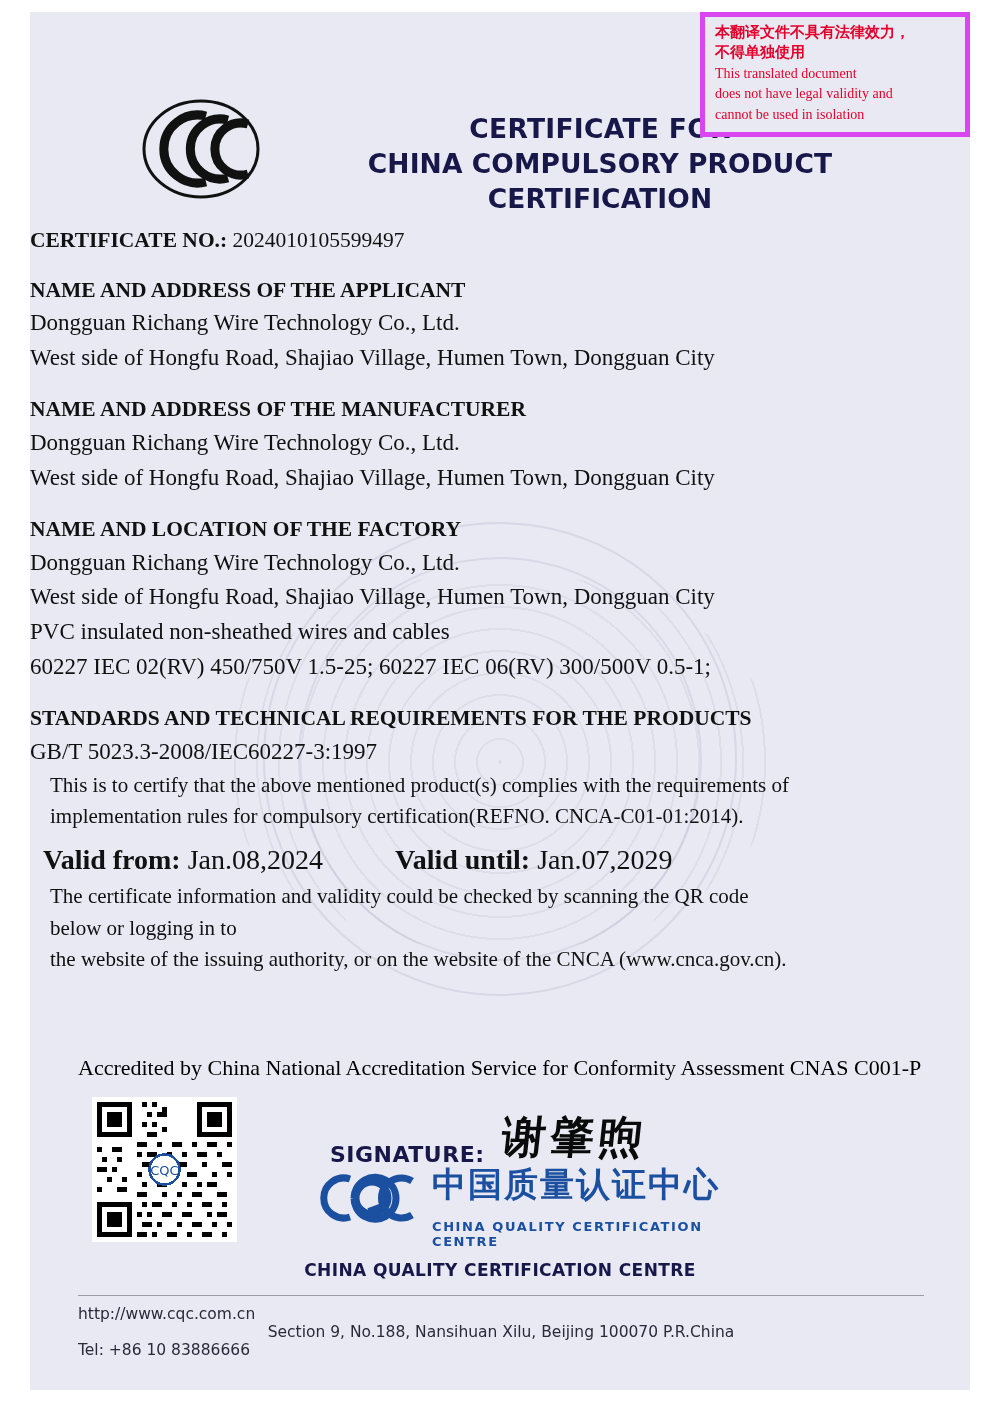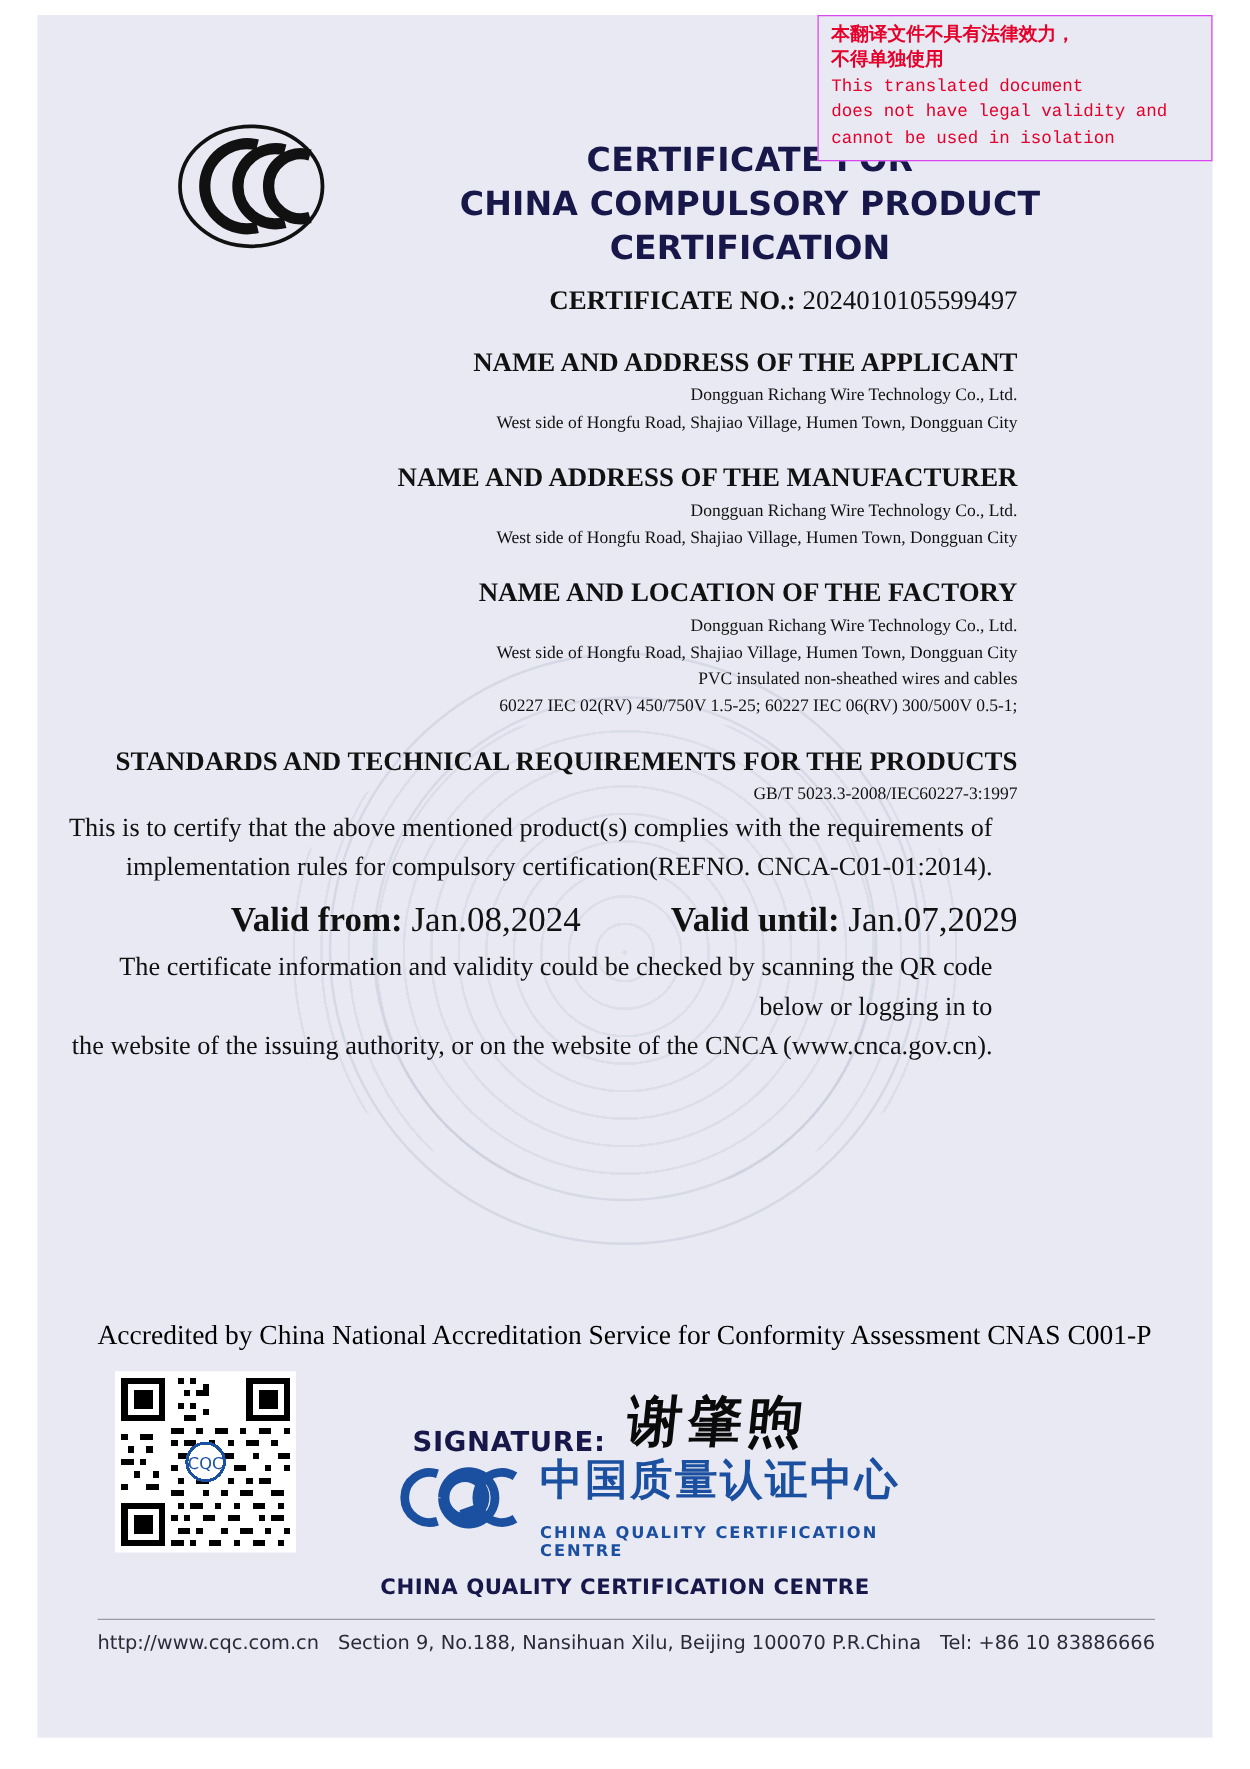--- a/index.html
+++ b/index.html
@@ -65,27 +65,27 @@
     border-radius: 50%;
     border: 2px solid rgba(150,155,185,0.20);
     pointer-events: none;
   }
 
   
   .notice-box {
     position: absolute;
     right: 0px;
     top: 0px;
-    width: 316px;
-    border: 1px solid #d946ef;
+    width: 270px;
+    border: 5px solid #d946ef;
     background: #e8e9f2;
     padding: 6px 8px 8px 10px;
     box-sizing: border-box;
     color: #e4002b;
-    font-family: Liberation Mono, monospace;
+    font-family: Liberation Serif, serif;
     font-size: 14.5px;
     line-height: 1.32;
     z-index: 5;
   }
   .notice-cn {
     font-weight: bold;
     font-size: 15px;
   }
   .notice-en {
     margin-top: 2px;
@@ -113,38 +113,37 @@
   }
   .header-title .l1 { font-size: 26.5px; letter-spacing: 0.3px; }
   .header-title .l2 { font-size: 26.5px; letter-spacing: 0.1px; }
 
   
   .body-block {
     position: absolute;
     left: 0;
     top: 212px;
     width: 784px;
-    text-align: right;
+    text-align: left;
   }
   .line {
     font-size: 21px;
     line-height: 1.52;
     color: #111;
   }
   .bold {
     font-weight: bold;
   }
   .heading {
     font-weight: bold;
     font-size: 21.5px;
     margin-top: 17px;
   }
   .sub {
-    font-size: 14px;
-    padding-left: 20px;
+    font-size: 23px;
   }
   .cert-no { font-size: 21.5px; }
   .cert-no .val { font-weight: normal; }
 
   .validity {
     margin-top: 6px;
     font-size: 28px;
     padding-left: 13px;
   }
   .validity .lbl { font-weight: bold; }
@@ -249,20 +248,21 @@
   .footer-row {
     position: absolute;
     left: 48px;
     top: 1293px;
     width: 846px;
     display: flex;
     justify-content: space-between;
     font-family: "DejaVu Sans", sans-serif;
     font-size: 15.5px;
     color: #2a2a3a;
+    flex-direction: column;
   }
   .footer-row .mid { text-align: center; }
 </style>
 </head>
 <body>
 
 <div class="certificate">
 
   <div class="watermark"></div>
   <div class="watermark2"></div>

